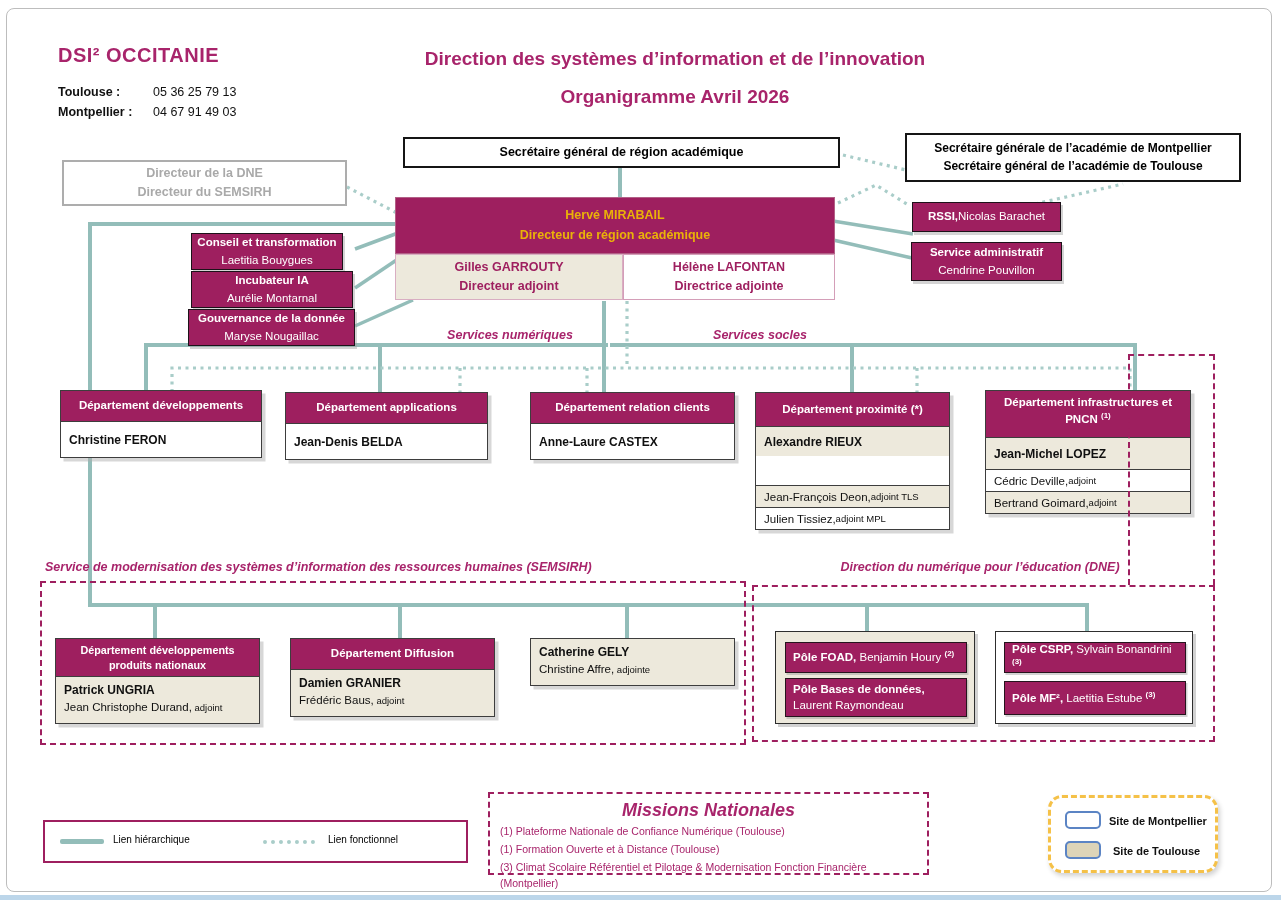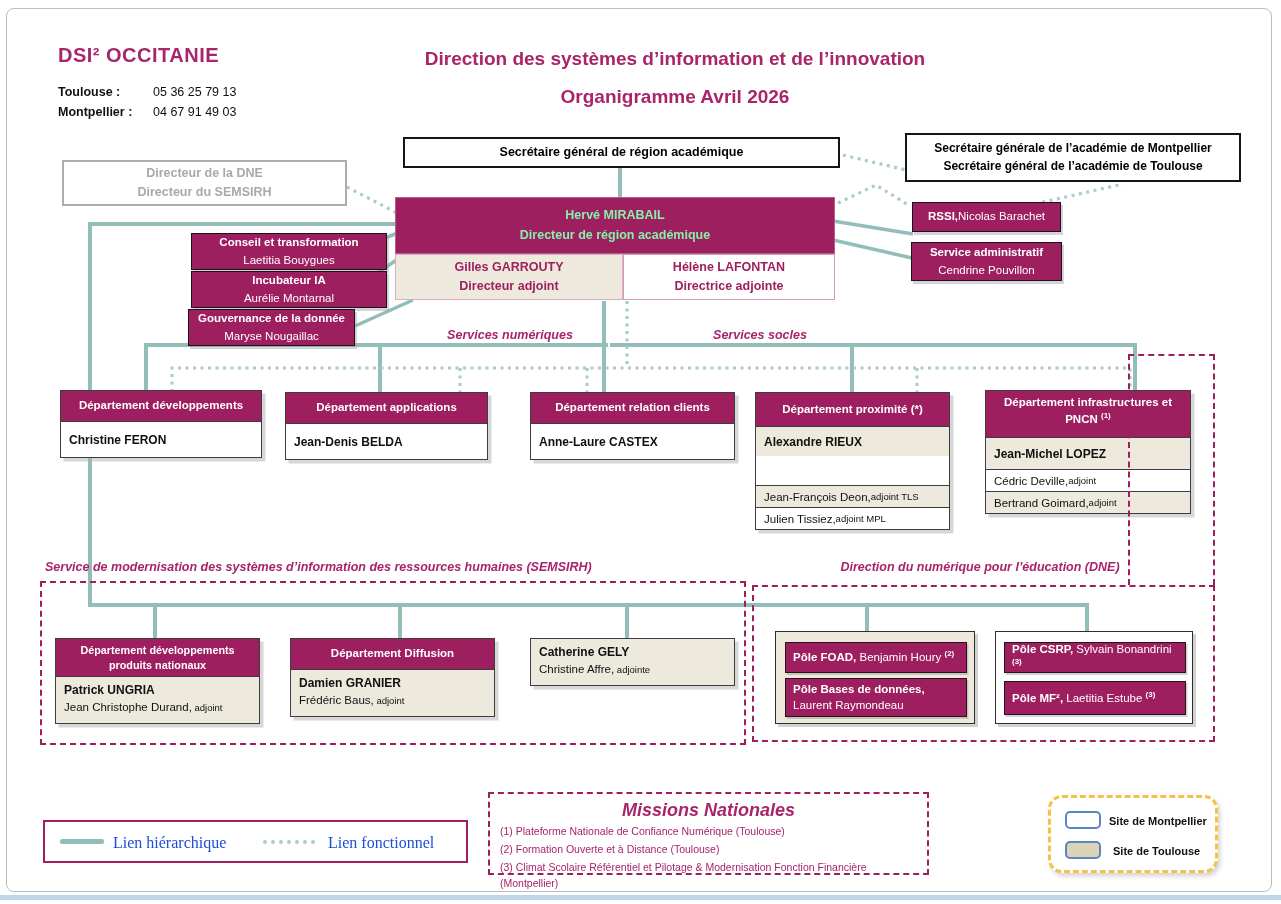--- a/index.html
+++ b/index.html
@@ -18,21 +18,21 @@
   .frame{border:1.5px solid #BDBDBD;border-radius:8px;}
   .bottombar{background:#BCD6EA;}
   .logo{font-size:20px;font-weight:bold;color:var(--magtxt);letter-spacing:.5px;}
   .phone-label{font-weight:bold;font-size:12.5px;color:#111;}
   .phone-num{font-size:12.5px;color:#111;}
   .title{font-size:19px;font-weight:bold;color:var(--magtxt);text-align:center;line-height:2.0;}
   .wbox{background:#fff;border:2px solid #151515;color:#000;font-weight:bold;font-size:12.5px;
         display:flex;flex-direction:column;align-items:center;justify-content:center;text-align:center;line-height:1.45;}
   .graybox{background:#fff;border:2px solid #ADADAD;color:#A9A9A9;font-weight:bold;font-size:12.5px;
         display:flex;flex-direction:column;align-items:center;justify-content:center;text-align:center;line-height:1.5;}
-  .dirbox{background:var(--mag);color:#86efac;font-weight:bold;font-size:12.5px;
+  .dirbox{background:var(--mag);color:#eab308;font-weight:bold;font-size:12.5px;
         display:flex;flex-direction:column;align-items:center;justify-content:center;text-align:center;line-height:1.55;
         border:1px solid #b26086;}
   .depbox{color:var(--mag);font-weight:bold;font-size:12.5px;
         display:flex;flex-direction:column;align-items:center;justify-content:center;text-align:center;line-height:1.55;}
   .dep-tls{background:var(--beige);border:1px solid #D9AEC2;}
   .dep-mpl{background:#fff;border:1px solid #D49EB8;}
   .mbox{background:var(--mag);border:1.5px solid #1d1219;color:#fff;font-weight:bold;font-size:11.5px;
         display:flex;flex-direction:column;align-items:center;justify-content:center;text-align:center;line-height:1.5;
         box-shadow:2px 3px 0 rgba(160,160,160,.45);}
   .mbox .lite{font-weight:normal;}
@@ -52,21 +52,21 @@
   .dashed-col{border:2.5px dashed var(--mag);border-bottom:none;background:transparent;}
   .group{border:1.5px solid #2e2e2e;box-shadow:3px 3px 0 rgba(165,165,165,.5);}
   .pole{background:var(--mag);border:1px solid #26141d;color:#fff;font-size:11.5px;
         display:flex;align-items:center;padding:2px 7px;line-height:1.35;
         box-shadow:1.5px 2px 0 rgba(130,130,130,.35);}
   .pole .pb{font-weight:bold;}
   .ps{font-size:8px;vertical-align:super;font-weight:bold;}
   .legendbox{border:2px solid var(--mag);background:#fff;}
   .leg-line{background:var(--teal);border-radius:2px;}
   .leg-dots{border-top:4px dotted var(--tealdot);}
-  .leg-text{font-size:16px;color:#1d4ed8;font-family:Liberation Serif, serif;}
+  .leg-text{font-size:10px;color:#000000;}
   .missions{border:2.5px dashed var(--mag);background:#fff;}
   .missions .mt{font-style:italic;font-weight:bold;font-size:18px;color:var(--magtxt);text-align:center;margin-top:6px;}
   .missions .mi{font-size:10.5px;color:var(--magtxt);margin:3px 0 0 10px;line-height:1.45;}
   .sitebox{border:3px dashed #F5C148;border-radius:14px;background:#fff;box-shadow:2px 3px 5px rgba(0,0,0,.18);}
   .swatch{border:2px solid #5B84C4;border-radius:5px;}
   .site-lbl{font-size:11px;font-weight:bold;color:#111;}
 </style>
 </head>
 <body>
 
@@ -141,25 +141,25 @@
 </div>
 <div class="abs depbox dep-tls" style="left:395px;top:254px;width:228px;height:46px;">
   <span>Gilles GARROUTY</span>
   <span>Directeur adjoint</span>
 </div>
 <div class="abs depbox dep-mpl" style="left:623px;top:254px;width:212px;height:46px;">
   <span>Hélène LAFONTAN</span>
   <span>Directrice adjointe</span>
 </div>
 
-<div class="abs mbox" style="left:191px;top:233px;width:196px;height:37px;">
+<div class="abs mbox" style="left:191px;top:233px;width:152px;height:37px;">
   <span>Conseil et transformation</span>
   <span class="lite">Laetitia Bouygues</span>
 </div>
-<div class="abs mbox" style="left:191px;top:271px;width:196px;height:37px;">
+<div class="abs mbox" style="left:191px;top:271px;width:162px;height:37px;">
   <span>Incubateur IA</span>
   <span class="lite">Aurélie Montarnal</span>
 </div>
 <div class="abs mbox" style="left:188px;top:309px;width:167px;height:37px;">
   <span>Gouvernance de la donnée</span>
   <span class="lite">Maryse Nougaillac</span>
 </div>
 
 <div class="abs mbox" style="left:912px;top:202px;width:149px;height:30px;flex-direction:row;">
   <span>RSSI,</span>
@@ -281,21 +281,21 @@
 <div class="abs legendbox" style="left:43px;top:820px;width:425px;height:43px;">
   <div class="abs leg-line" style="left:15px;top:17px;width:44px;height:5px;"></div>
   <div class="abs leg-text" style="left:68px;top:12px;">Lien hiérarchique</div>
   <div class="abs leg-dots" style="left:218px;top:18px;width:52px;"></div>
   <div class="abs leg-text" style="left:283px;top:12px;">Lien fonctionnel</div>
 </div>
 
 <div class="abs missions" style="left:488px;top:792px;width:441px;height:83px;">
   <div class="mt">Missions Nationales</div>
   <div class="mi">(1) Plateforme Nationale de Confiance Numérique (Toulouse)</div>
-  <div class="mi">(2) Formation Ouverte et à Distance (Toulouse)</div>
+  <div class="mi">(1) Formation Ouverte et à Distance (Toulouse)</div>
   <div class="mi">(3) Climat Scolaire Référentiel et Pilotage &amp; Modernisation Fonction Financière (Montpellier)</div>
 </div>
 
 <div class="abs sitebox" style="left:1048px;top:795px;width:170px;height:78px;">
   <div class="abs swatch" style="left:14px;top:13px;width:36px;height:18px;background:#fff;"></div>
   <div class="abs site-lbl" style="left:58px;top:17px;">Site de Montpellier</div>
   <div class="abs swatch" style="left:14px;top:43px;width:36px;height:18px;background:#DDD4B8;"></div>
   <div class="abs site-lbl" style="left:62px;top:47px;">Site de Toulouse</div>
 </div>
 

